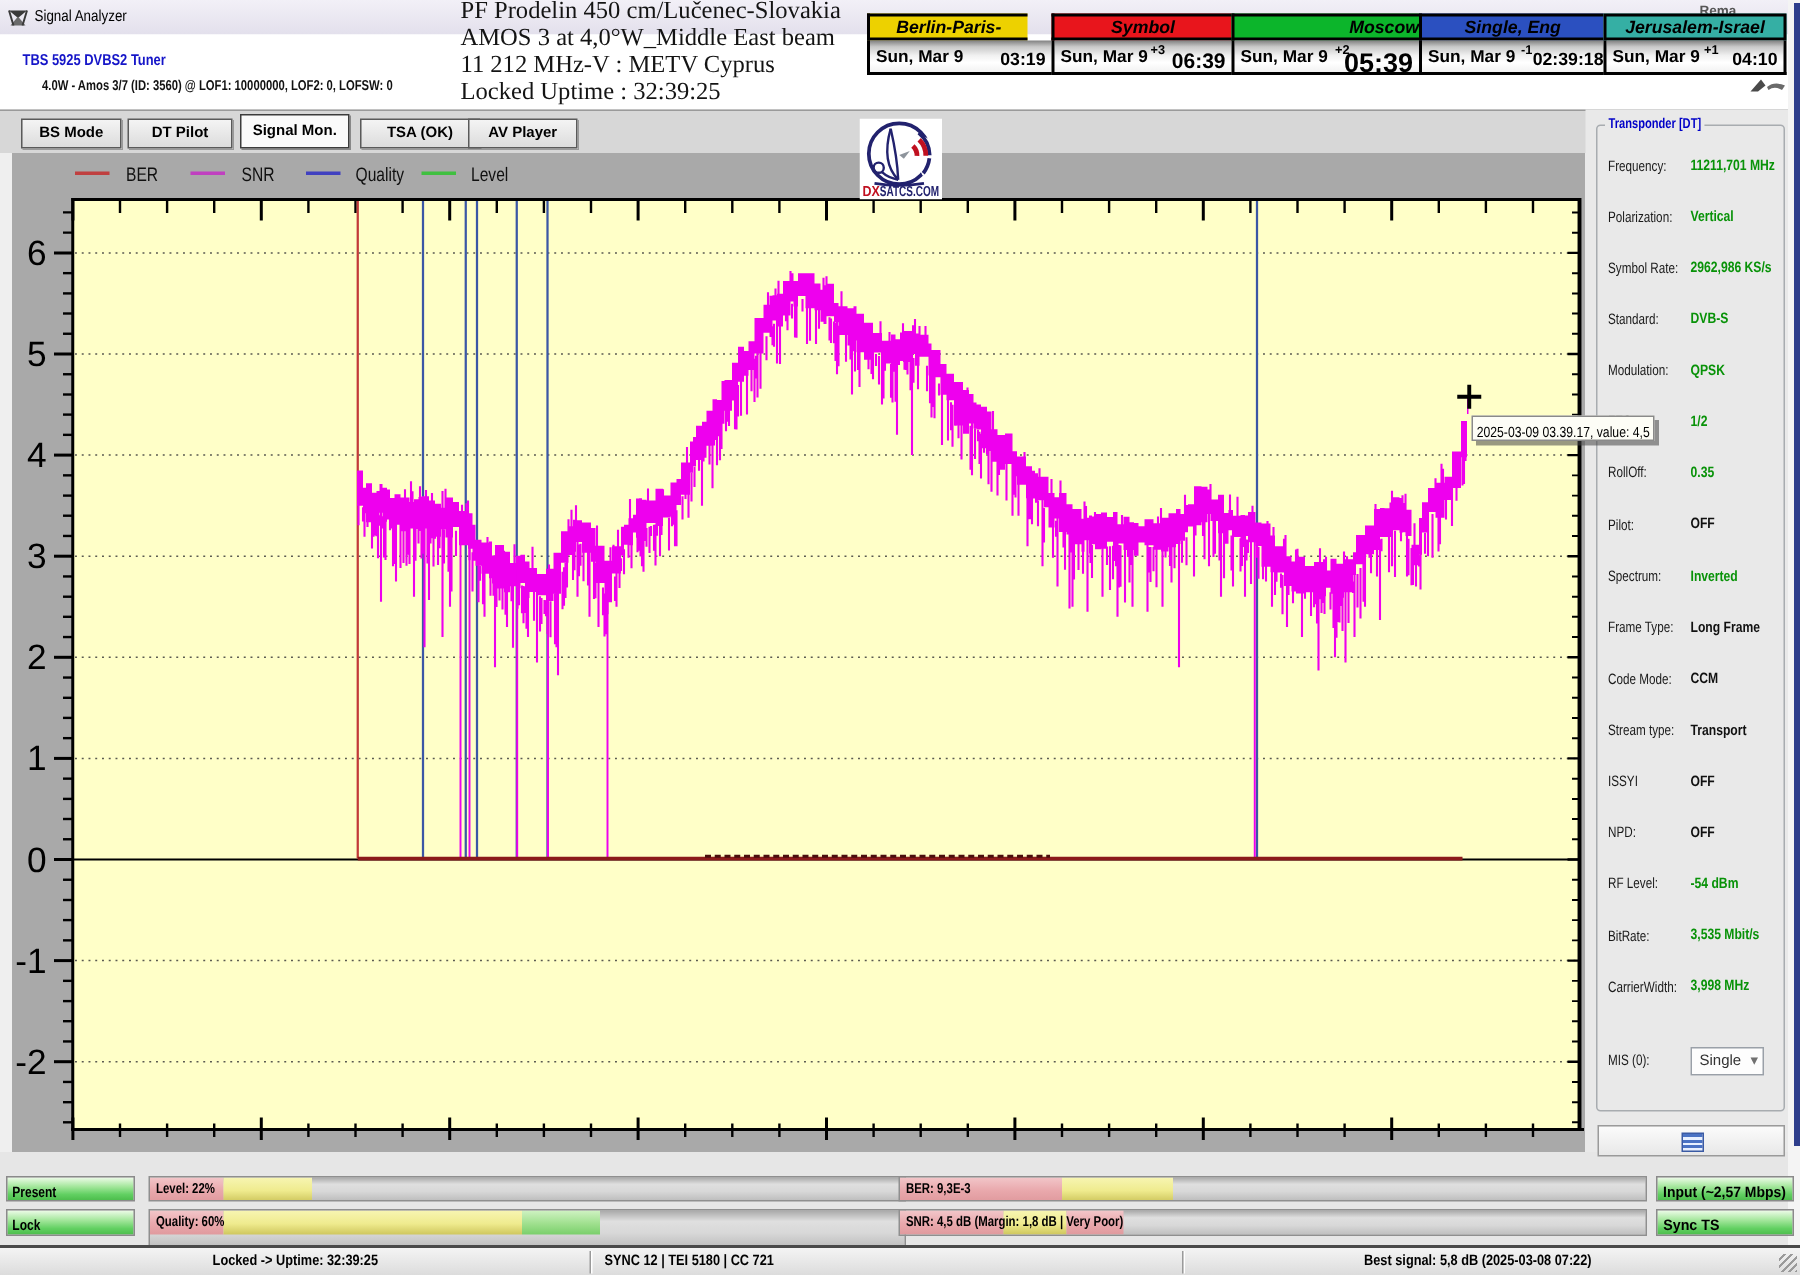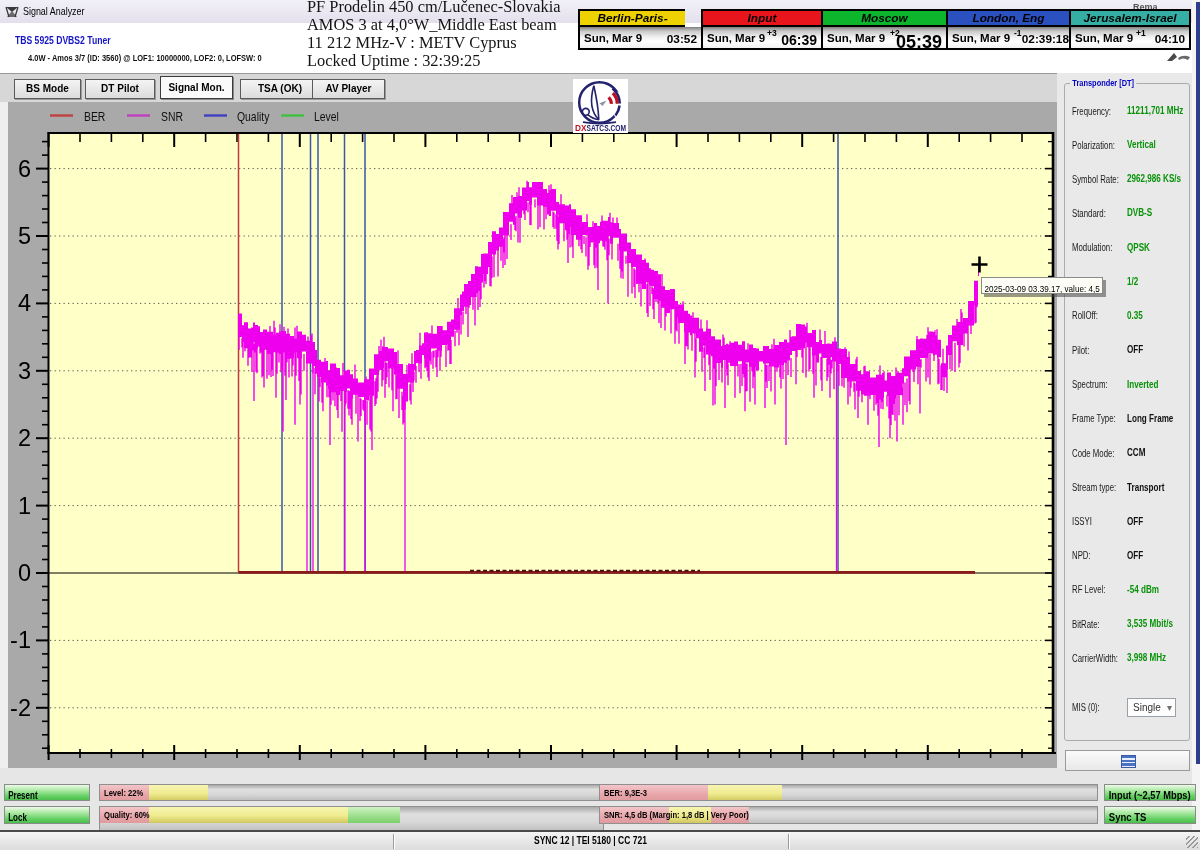--- a/index.html
+++ b/index.html
@@ -240,35 +240,35 @@
 <path d="M26.5,24.3 L33.5,21.6 L29.6,26.9 Z" fill="#8e949c"></path>
 <circle cx="12.8" cy="32.8" r="3.4" fill="none" stroke="#22226E" stroke-width="1.6"></circle>
 <path d="M14.8,35.6 Q19,39.5 25.8,40.8" fill="none" stroke="#22226E" stroke-width="1.6"></path>
 <path d="M10,43.2 Q26,46 43,43.2" fill="none" stroke="#22226E" stroke-width="1.8"></path>
 <text x="2" y="51.5" font-size="9.6" font-weight="bold" font-family="Liberation Sans, sans-serif" fill="#C01020" textLength="11.5" lengthAdjust="spacingAndGlyphs">DX</text>
 <text x="13.5" y="51.5" font-size="9.6" font-weight="bold" font-family="Liberation Sans, sans-serif" fill="#22226E" textLength="39.5" lengthAdjust="spacingAndGlyphs">SATCS.COM</text>
 </svg>
 <div style="position:absolute;left:578px;top:9px;width:107px;height:18px;background:#EDD100;border:2px solid #000;border-right-width:0px;box-sizing:border-box;text-align:center;font-weight:bold;font-style:italic;font-size:11.8px;line-height:14px;color:#000;overflow:hidden">Berlin-Paris-Lučenec</div>
 <div style="position:absolute;left:578px;top:27px;width:123px;height:23px;background:linear-gradient(#808080 0%,#C9C9C9 20%,#F1F1F1 48%,#FFFFFF 70%,#F2F2F2 100%);border:2px solid #000;border-top-width:0;border-right-width:0px;box-sizing:border-box;color:#000;font-weight:bold">
     <span style="position:absolute;left:4px;top:4.5px;font-size:11.5px">Sun, Mar 9</span>
-    <span style="position:absolute;right:4px;top:4.5px;font-size:11.8px">03:52</span>
-  </div>
-<div style="position:absolute;left:701px;top:9px;width:120px;height:18px;background:#E8151C;border:2px solid #000;border-right-width:0px;box-sizing:border-box;text-align:center;font-weight:bold;font-style:italic;font-size:11.8px;line-height:14px;color:#000;overflow:hidden">Input</div>
+    <span style="position:absolute;right:4px;top:4.5px;font-size:11.8px">03:19</span>
+  </div>
+<div style="position:absolute;left:701px;top:9px;width:120px;height:18px;background:#E8151C;border:2px solid #000;border-right-width:0px;box-sizing:border-box;text-align:center;font-weight:bold;font-style:italic;font-size:11.8px;line-height:14px;color:#000;overflow:hidden">Symbol</div>
 <div style="position:absolute;left:701px;top:27px;width:120px;height:23px;background:linear-gradient(#808080 0%,#C9C9C9 20%,#F1F1F1 48%,#FFFFFF 70%,#F2F2F2 100%);border:2px solid #000;border-top-width:0;border-right-width:0px;box-sizing:border-box;color:#000;font-weight:bold">
     <span style="position:absolute;left:4px;top:4.5px;font-size:11.5px">Sun, Mar 9</span>
     <span style="position:absolute;left:64px;top:0.5px;font-size:8.5px">+3</span>
     <span style="position:absolute;right:4px;top:4.5px;font-size:14px">06:39</span>
   </div>
-<div style="position:absolute;left:821px;top:9px;width:125px;height:18px;background:#0CB52B;border:2px solid #000;border-right-width:0px;box-sizing:border-box;text-align:center;font-weight:bold;font-style:italic;font-size:11.8px;line-height:14px;color:#000;overflow:hidden">Moscow</div>
+<div style="position:absolute;left:821px;top:9px;width:125px;height:18px;background:#0CB52B;border:2px solid #000;border-right-width:0px;box-sizing:border-box;text-align:right;font-weight:bold;font-style:italic;font-size:11.8px;line-height:14px;color:#000;overflow:hidden">Moscow</div>
 <div style="position:absolute;left:821px;top:27px;width:125px;height:23px;background:linear-gradient(#808080 0%,#C9C9C9 20%,#F1F1F1 48%,#FFFFFF 70%,#F2F2F2 100%);border:2px solid #000;border-top-width:0;border-right-width:0px;box-sizing:border-box;color:#000;font-weight:bold">
     <span style="position:absolute;left:4px;top:4.5px;font-size:11.5px">Sun, Mar 9</span>
     <span style="position:absolute;left:67px;top:0.5px;font-size:8.5px">+2</span>
     <span style="position:absolute;right:4px;top:4.5px;font-size:18px">05:39</span>
   </div>
-<div style="position:absolute;left:946px;top:9px;width:123px;height:18px;background:#2B50C0;border:2px solid #000;border-right-width:0px;box-sizing:border-box;text-align:center;font-weight:bold;font-style:italic;font-size:11.8px;line-height:14px;color:#000;overflow:hidden">London, Eng</div>
+<div style="position:absolute;left:946px;top:9px;width:123px;height:18px;background:#2B50C0;border:2px solid #000;border-right-width:0px;box-sizing:border-box;text-align:center;font-weight:bold;font-style:italic;font-size:11.8px;line-height:14px;color:#000;overflow:hidden">Single, Eng</div>
 <div style="position:absolute;left:946px;top:27px;width:123px;height:23px;background:linear-gradient(#808080 0%,#C9C9C9 20%,#F1F1F1 48%,#FFFFFF 70%,#F2F2F2 100%);border:2px solid #000;border-top-width:0;border-right-width:0px;box-sizing:border-box;color:#000;font-weight:bold">
     <span style="position:absolute;left:4px;top:4.5px;font-size:11.5px">Sun, Mar 9</span>
     <span style="position:absolute;left:66px;top:0.5px;font-size:8.5px">-1</span>
     <span style="position:absolute;right:0;top:4.5px;font-size:11.8px">02:39:18</span>
   </div>
 <div style="position:absolute;left:1069px;top:9px;width:122px;height:18px;background:#35AFA4;border:2px solid #000;border-right-width:2px;box-sizing:border-box;text-align:center;font-weight:bold;font-style:italic;font-size:11.8px;line-height:14px;color:#000;overflow:hidden">Jerusalem-Israel</div>
 <div style="position:absolute;left:1069px;top:27px;width:122px;height:23px;background:linear-gradient(#808080 0%,#C9C9C9 20%,#F1F1F1 48%,#FFFFFF 70%,#F2F2F2 100%);border:2px solid #000;border-top-width:0;border-right-width:2px;box-sizing:border-box;color:#000;font-weight:bold">
     <span style="position:absolute;left:4px;top:4.5px;font-size:11.5px">Sun, Mar 9</span>
     <span style="position:absolute;left:65px;top:0.5px;font-size:8.5px">+1</span>
     <span style="position:absolute;right:4px;top:4.5px;font-size:11.8px">04:10</span>
@@ -342,14 +342,16 @@
 <div style="position:absolute;left:599px;top:806px;width:499px;height:17.5px;background:linear-gradient(#A9A9A9 0%,#DFDFDF 30%,#D8D8D8 62%,#BFBFBF 100%);border:1px solid #8f8f8f;box-sizing:border-box;overflow:hidden">
     <div style="position:absolute;left:0px;top:0;width:69px;height:16px;background:linear-gradient(#F2C6C9 0%,#E9A8AC 55%,#E09A9E 100%)"></div>
     <div style="position:absolute;left:69px;top:0;width:42px;height:16px;background:linear-gradient(#F7F5B2 0%,#EFEB8E 55%,#CFC75E 100%)"></div>
     <div style="position:absolute;left:111px;top:0;width:38px;height:16px;background:linear-gradient(#F2C6C9 0%,#E9A8AC 55%,#E09A9E 100%)"></div>
     <div style="position:absolute;left:4px;top:2px;font-size:9.5px;font-weight:bold;color:#000;white-space:nowrap;transform:scaleX(0.8);transform-origin:0 50%">SNR: 4,5 dB (Margin: 1,8 dB | Very Poor)</div>
   </div>
 <div style="position:absolute;left:1103.5px;top:806px;width:92px;height:17.5px;background:linear-gradient(#EDFBE8 0%,#A8E8A0 38%,#62D062 75%,#4DBE4D 100%);border:1px solid #8a8a8a;box-sizing:border-box;color:#000;white-space:nowrap"><span style="display:inline-block;font-size:10px;font-weight:bold;line-height:15px;padding-left:4px;transform:scaleX(0.95);transform-origin:0 50%">Sync TS</span></div>
 <div style="position:absolute;left:0;top:830px;width:1200px;height:20px;background:linear-gradient(#F4F4F4,#DCDCDC);border-top:2px solid #4a4a4a;box-sizing:border-box">
 <div style="position:absolute;left:393px;top:2px;width:1px;height:15px;background:#9a9a9a;box-shadow:1px 0 0 #fff"></div>
 <div style="position:absolute;left:788px;top:2px;width:1px;height:15px;background:#9a9a9a;box-shadow:1px 0 0 #fff"></div>
-<div style="position:absolute;left:393px;top:3px;width:395px;text-align:center;font-size:10px;font-weight:bold;color:#000"><span style="display:inline-block;transform:scaleX(0.85)">SYNC 12 | TEI 5180 | CC 721</span></div>
+<div style="position:absolute;left:0;top:3px;width:393px;text-align:center;font-size:10px;font-weight:bold;color:#000"><span style="display:inline-block;transform:scaleX(0.85)">Locked -&gt; Uptime: 32:39:25</span></div>
+<div style="position:absolute;left:393px;top:3px;width:395px;text-align:left;font-size:10px;font-weight:bold;color:#000"><span style="display:inline-block;transform:scaleX(0.85)">SYNC 12 | TEI 5180 | CC 721</span></div>
+<div style="position:absolute;left:788px;top:3px;width:394px;text-align:center;font-size:10px;font-weight:bold;color:#000"><span style="display:inline-block;transform:scaleX(0.85)">Best signal: 5,8 dB (2025-03-08 07:22)</span></div>
 <div style="position:absolute;right:2px;bottom:2px;width:12px;height:12px;background:repeating-linear-gradient(135deg,transparent 0,transparent 2px,#9a9a9a 2px,#9a9a9a 3.5px)"></div>
 </div>
 </body></html>

